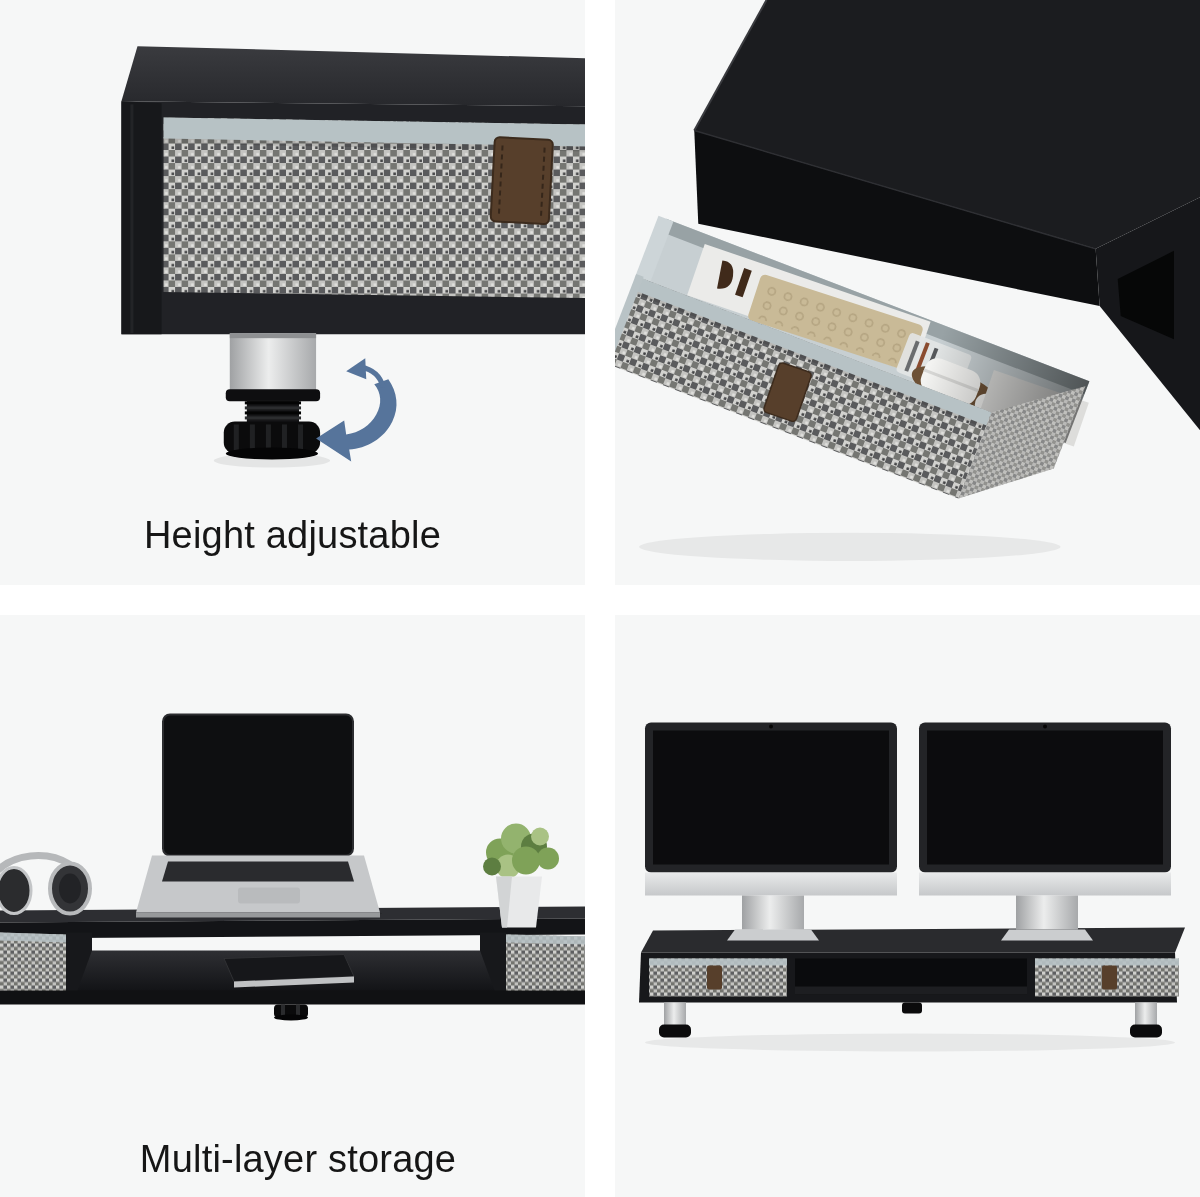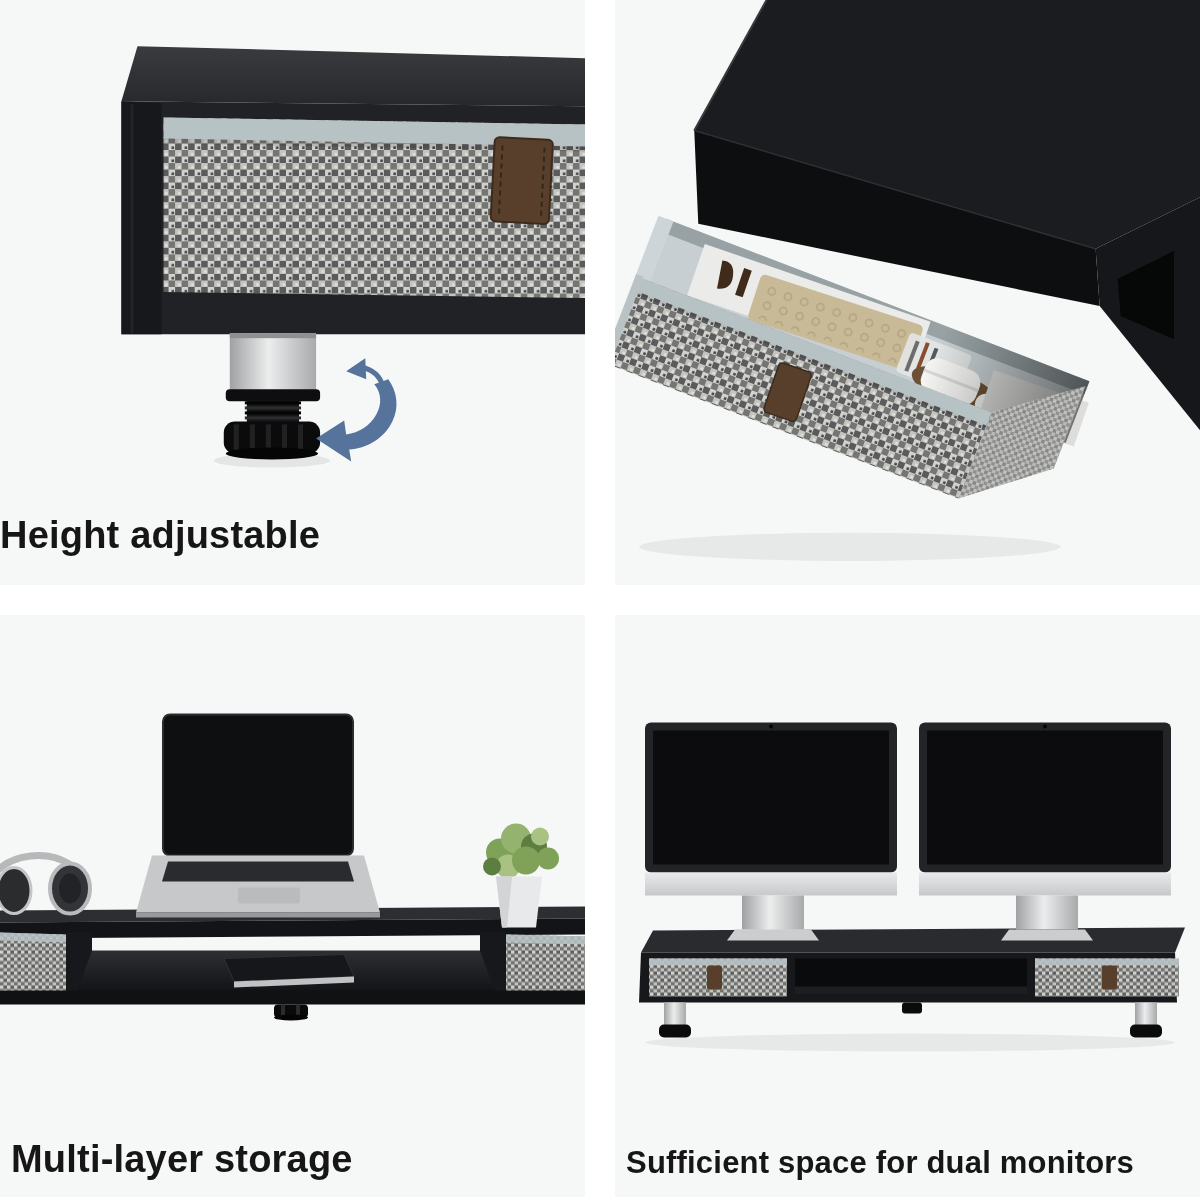--- a/index.html
+++ b/index.html
@@ -20,21 +20,22 @@
     background:var(--page-bg);
   }
   .card{
     position:relative;
     background:var(--cell-bg);
     overflow:hidden;
   }
   .card svg.illus{position:absolute;left:0;top:0;width:100%;height:100%;display:block;}
   .card figcaption{
     position:absolute;left:0;width:100%;
-    font-weight:700;
+    text-align:center;
+    font-weight:400;
     font-size:38px;
     letter-spacing:.2px;
     color:var(--caption-color);
     font-family:"Liberation Sans",sans-serif;
     white-space:nowrap;
   }
   .card:nth-child(1) figcaption,.card:nth-child(2) figcaption{bottom:28px;}
   .card:nth-child(3) figcaption,.card:nth-child(4) figcaption{bottom:16px;padding-left:11px;}
   .card--dual figcaption{font-size:31px;}
   
@@ -296,16 +297,15 @@
       </g>
       <g>
         <rect x="304" y="108" width="252" height="150" rx="6" fill="#232427"></rect>
         <rect x="312" y="116" width="236" height="134" fill="#0c0c0e"></rect>
         <circle cx="430" cy="112" r="2" fill="#060606"></circle>
         <rect x="304" y="258" width="252" height="23" fill="url(#gChin)"></rect>
         <rect x="401" y="281" width="62" height="34" fill="url(#gSilver)"></rect>
         <polygon points="394,315 470,315 478,326 386,326" fill="#cbcdcf"></polygon>
       </g>
     </svg>
-    <figcaption>Sufficient space for dual monitors</figcaption>
   </figure>
 
 </main>
 
 </body></html>

